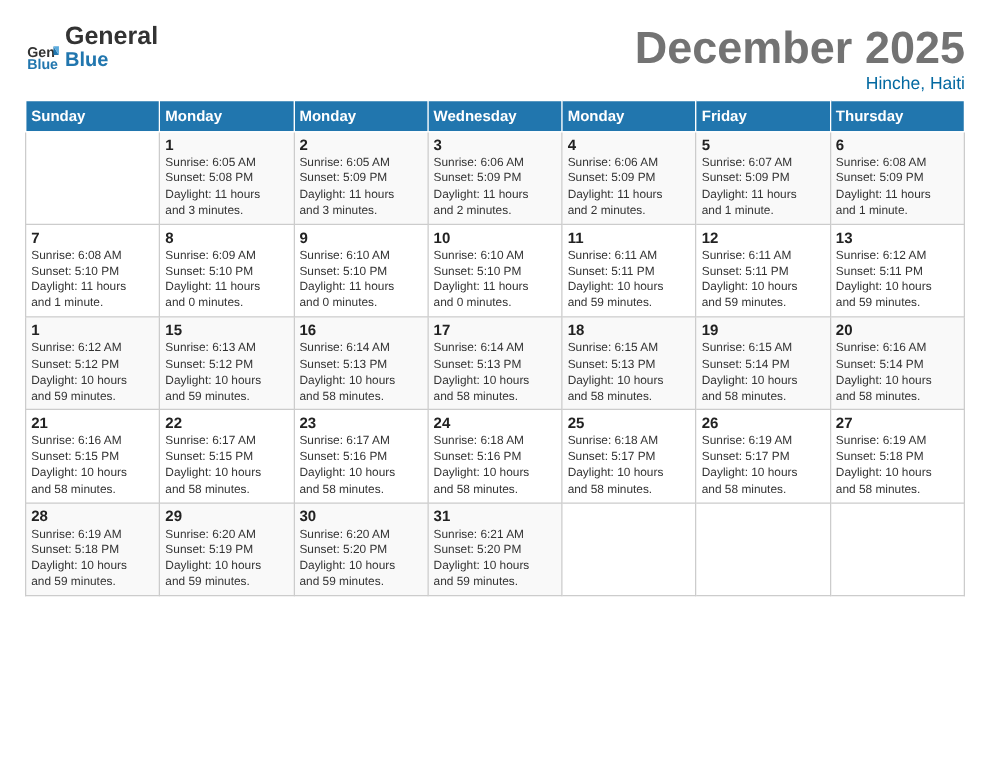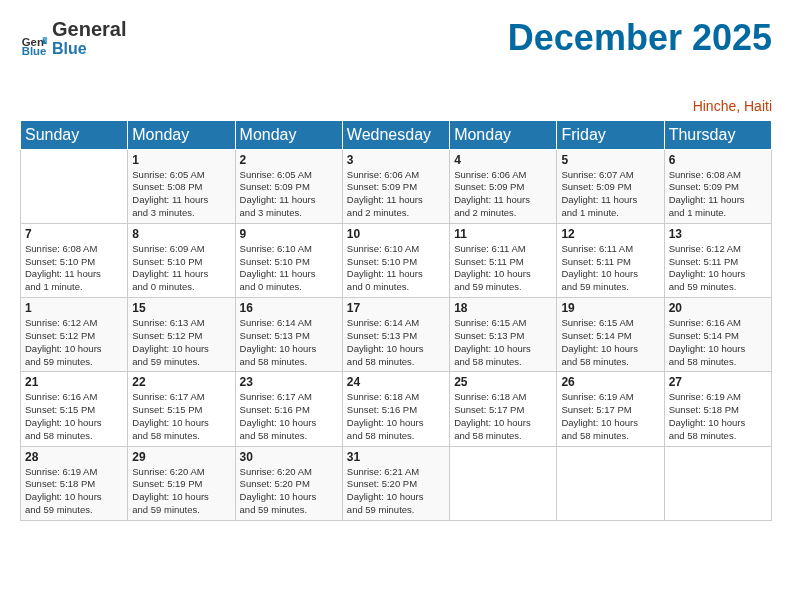--- a/index.html
+++ b/index.html
@@ -30,41 +30,40 @@
     .logo-icon {
       width: 28px;
       height: 28px;
     }
     .title-block {
       text-align: right;
     }
     .main-title {
       font-size: 36px;
       font-weight: bold;
-      color: #0369a1;
+      color: #737373;
       line-height: 1.1;
     }
     .subtitle {
       font-size: 14px;
-      color: #c2410c;
-      margin-top: 40px;
+      color: #0369a1;
     }
     .calendar {
       width: 100%;
       border-collapse: collapse;
       margin-top: 6px;
       font-size: 10.5px;
     }
     .calendar thead th {
       background-color: #2176ae;
       color: #fff;
       padding: 5px 4px;
       text-align: left;
-      font-size: 16px;
-      font-weight: normal;
+      font-size: 12px;
+      font-weight: bold;
       border: 1px solid #fff;
     }
     .calendar tbody td {
       border: 1px solid #ccc;
       vertical-align: top;
       padding: 3px 4px;
       min-height: 80px;
       width: calc(100% / 7);
     }
     .calendar tbody tr:nth-child(odd) td {

